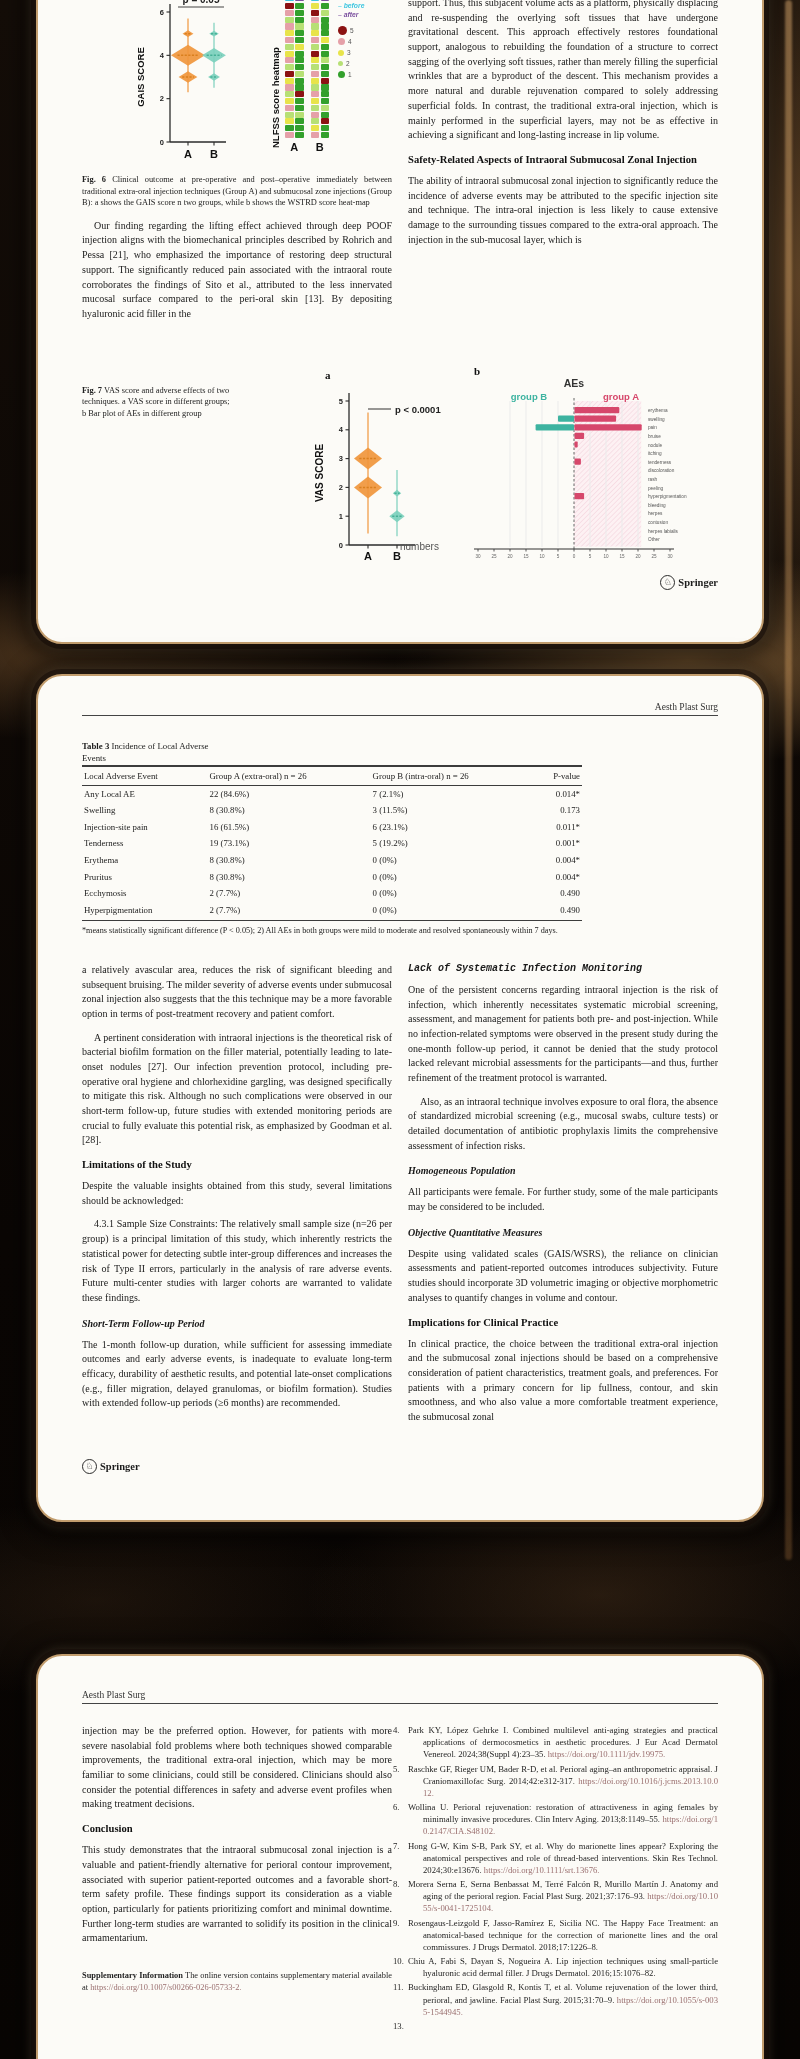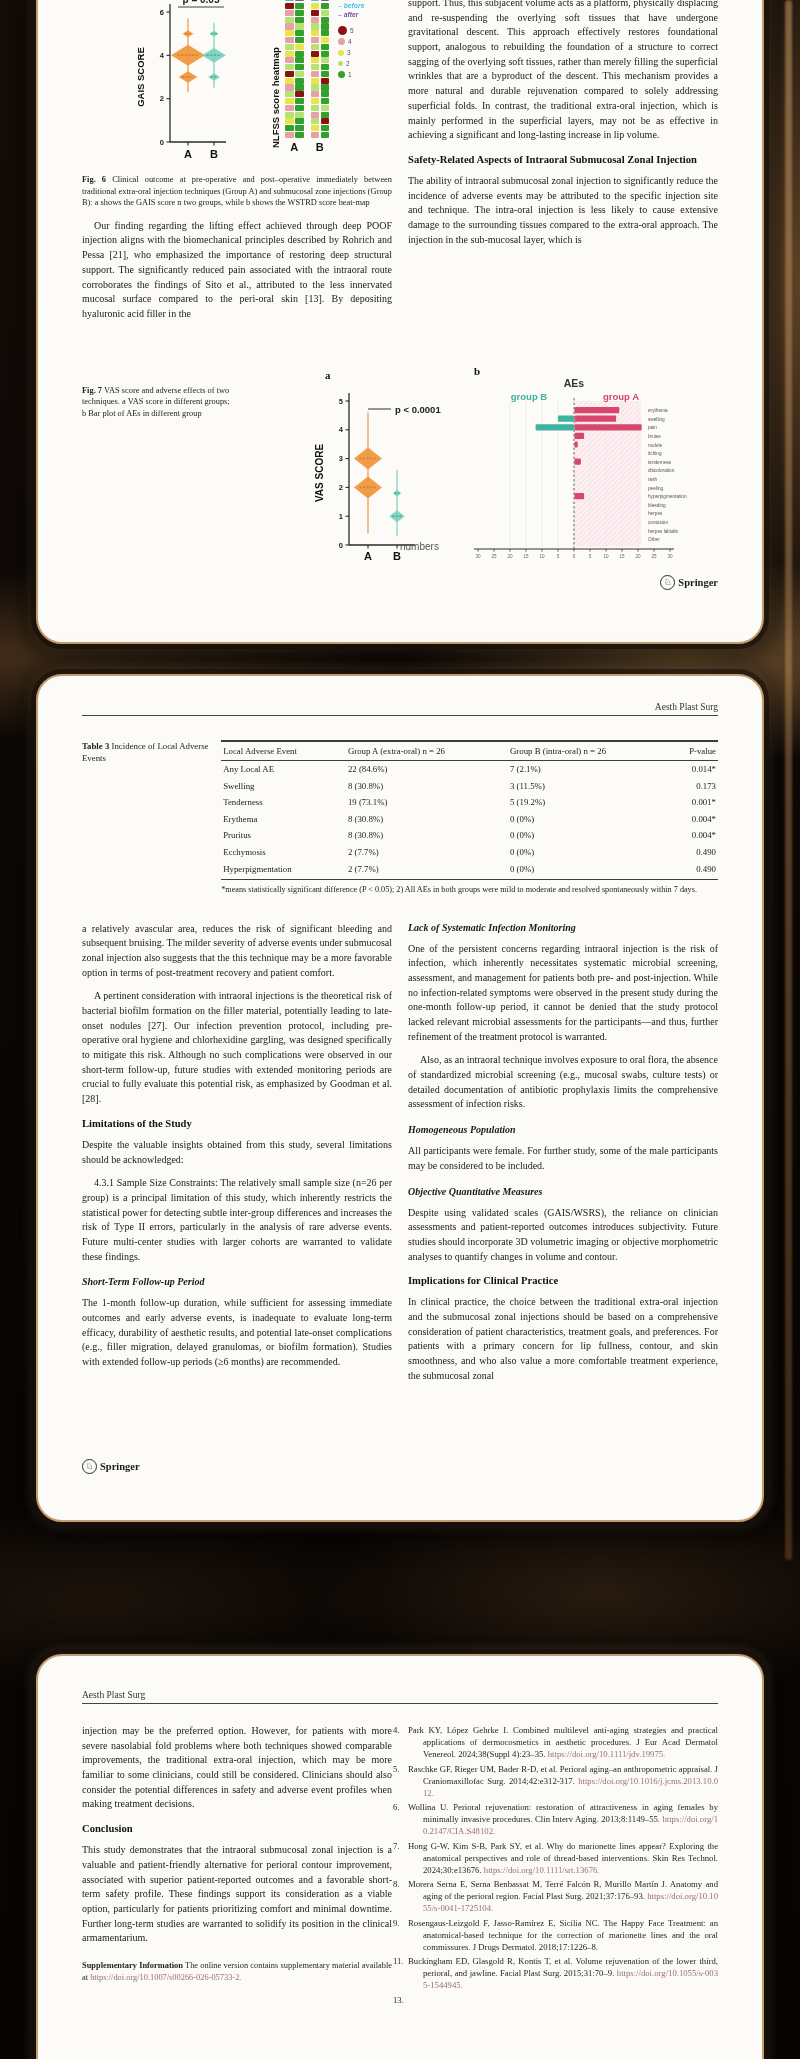--- a/index.html
+++ b/index.html
@@ -62,21 +62,21 @@
   .panel-marker{position:absolute;font:bold 11px "Liberation Serif",serif;color:#111;}
   .numbers-label{position:absolute;left:318px;top:196px;font:10px "Liberation Sans",sans-serif;color:#555;}
 
   .springer{position:absolute;display:flex;align-items:center;color:#1d1d1d;}
   .sp-mark{display:inline-flex;width:13px;height:13px;border:1.1px solid #2a2a2a;border-radius:50%;align-items:center;justify-content:center;font-size:9px;line-height:1;}
   .sp-word{font:bold 10.5px "Liberation Serif",serif;margin-left:3px;}
   #springer1{right:44px;bottom:52px;}
   #springer2{left:44px;bottom:46px;}
 
   
-  .table-block{display:flex;margin-top:24px;}
+  .table-block{display:flex;margin-top:24px;flex-direction:column;}
   .table-caption{width:140px;font:8.8px/1.4 "Liberation Serif",serif;color:#1c1c1c;padding-right:12px;box-sizing:border-box;}
   .t3{width:500px;}
   table{border-collapse:collapse;width:100%;font:8.8px/1.3 "Liberation Serif",serif;color:#1c1c1c;}
   table{border-top:2px solid #3c3c3c;}
   thead th{font-weight:normal;text-align:left;padding:4px 2px 3px;border-bottom:1.1px solid #3c3c3c;}
   tbody td{padding:2.6px 2px;}
   tbody tr:last-child td{padding-bottom:4px;}
   table{border-bottom:1.3px solid #3c3c3c;}
   th.pv,td.pv{text-align:right;}
   .footnote{font:8.2px/1.4 "Liberation Serif",serif;color:#222;margin-top:4px;text-align:justify;}
@@ -426,20 +426,26 @@
               <td>7 (2.1%)</td>
               <td class="pv">0.014*</td>
             </tr>
             <tr>
               <td>Swelling</td>
               <td>8 (30.8%)</td>
               <td>3 (11.5%)</td>
               <td class="pv">0.173</td>
             </tr>
             <tr>
+              <td>Injection-site pain</td>
+              <td>16 (61.5%)</td>
+              <td>6 (23.1%)</td>
+              <td class="pv">0.011*</td>
+            </tr>
+            <tr>
               <td>Tenderness</td>
               <td>19 (73.1%)</td>
               <td>5 (19.2%)</td>
               <td class="pv">0.001*</td>
             </tr>
             <tr>
               <td>Erythema</td>
               <td>8 (30.8%)</td>
               <td>0 (0%)</td>
               <td class="pv">0.004*</td>
@@ -472,21 +478,21 @@
     <div class="col">
       <p class="body-text">a relatively avascular area, reduces the risk of significant bleeding and subsequent bruising. The milder severity of adverse events under submucosal zonal injection also suggests that the this technique may be a more favorable option in terms of post-treatment recovery and patient comfort.</p>
       <p class="body-text ind">A pertinent consideration with intraoral injections is the theoretical risk of bacterial biofilm formation on the filler material, potentially leading to late-onset nodules [27]. Our infection prevention protocol, including pre-operative oral hygiene and chlorhexidine gargling, was designed specifically to mitigate this risk. Although no such complications were observed in our short-term follow-up, future studies with extended monitoring periods are crucial to fully evaluate this potential risk, as emphasized by Goodman et al. [28].</p>
       <h3 class="h2">Limitations of the Study</h3>
       <p class="body-text">Despite the valuable insights obtained from this study, several limitations should be acknowledged:</p>
       <p class="body-text ind">4.3.1 Sample Size Constraints: The relatively small sample size (n=26 per group) is a principal limitation of this study, which inherently restricts the statistical power for detecting subtle inter-group differences and increases the risk of Type II errors, particularly in the analysis of rare adverse events. Future multi-center studies with larger cohorts are warranted to validate these findings.</p>
       <h4 class="h3i">Short-Term Follow-up Period</h4>
       <p class="body-text">The 1-month follow-up duration, while sufficient for assessing immediate outcomes and early adverse events, is inadequate to evaluate long-term efficacy, durability of aesthetic results, and potential late-onset complications (e.g., filler migration, delayed granulomas, or biofilm formation). Studies with extended follow-up periods (≥6 months) are recommended.</p>
     </div>
     <div class="col">
-      <h4 class="h3i" style="margin-top:0;">Lack of Systematic Infection Monitoring</h4>
+      <h4 class="h3i" style="margin-top:0;font-family:Liberation Mono, monospace;">Lack of Systematic Infection Monitoring</h4>
       <p class="body-text">One of the persistent concerns regarding intraoral injection is the risk of infection, which inherently necessitates systematic microbial screening, assessment, and management for patients both pre- and post-injection. While no infection-related symptoms were observed in the present study during the one-month follow-up period, it cannot be denied that the study protocol lacked relevant microbial assessments for the participants—and thus, further refinement of the treatment protocol is warranted.</p>
       <p class="body-text ind">Also, as an intraoral technique involves exposure to oral flora, the absence of standardized microbial screening (e.g., mucosal swabs, culture tests) or detailed documentation of antibiotic prophylaxis limits the comprehensive assessment of infection risks.</p>
       <h4 class="h3i">Homogeneous Population</h4>
       <p class="body-text">All participants were female. For further study, some of the male participants may be considered to be included.</p>
       <h4 class="h3i">Objective Quantitative Measures</h4>
       <p class="body-text">Despite using validated scales (GAIS/WSRS), the reliance on clinician assessments and patient-reported outcomes introduces subjectivity. Future studies should incorporate 3D volumetric imaging or objective morphometric analyses to quantify changes in volume and contour.</p>
       <h3 class="h2">Implications for Clinical Practice</h3>
       <p class="body-text">In clinical practice, the choice between the traditional extra-oral injection and the submucosal zonal injections should be based on a comprehensive consideration of patient characteristics, treatment goals, and preferences. For patients with a primary concern for lip fullness, contour, and skin smoothness, and who also value a more comfortable treatment experience, the submucosal zonal</p>
     </div>
   </div>
@@ -499,32 +505,33 @@
 
 <div class="page" id="page3">
   <div class="journal-head">Aesth Plast Surg</div>
   <hr class="head-rule">
 
   <div class="two-col" style="margin-top:20px;">
     <div class="col">
       <p class="body-text">injection may be the preferred option. However, for patients with more severe nasolabial fold problems where both techniques showed comparable improvements, the traditional extra-oral injection, which may be more familiar to some clinicians, could still be considered. Clinicians should also consider the potential differences in safety and adverse event profiles when making treatment decisions.</p>
       <h3 class="h2" style="">Conclusion</h3>
       <p class="body-text">This study demonstrates that the intraoral submucosal zonal injection is a valuable and patient-friendly alternative for perioral contour improvement, associated with superior patient-reported outcomes and a favorable short-term safety profile. These findings support its consideration as a viable option, particularly for patients prioritizing comfort and minimal downtime. Further long-term studies are warranted to solidify its position in the clinical armamentarium.</p>
-      <p class="small-note" style="margin-top:14px;">
+      <p class="small-note" style="margin-top:24px;">
         <span class="note-label">Supplementary Information</span>
         <span>The online version contains supplementary material available at</span>
         <a class="link" href="#">https://doi.org/10.1007/s00266-026-05733-2.</a>
       </p>
     </div>
     <div class="col">
       <div class="refs" id="refs-list">
           <div class="ref-item"><span class="ref-num">4. </span><span>Park KY, López Gehrke I. Combined multilevel anti-aging strategies and practical applications of dermocosmetics in aesthetic procedures. J Eur Acad Dermatol Venereol. 2024;38(Suppl 4):23–35. </span><a class="link" href="#">https://doi.org/10.1111/jdv.19975.</a></div>
           <div class="ref-item"><span class="ref-num">5. </span><span>Raschke GF, Rieger UM, Bader R-D, et al. Perioral aging–an anthropometric appraisal. J Craniomaxillofac Surg. 2014;42:e312-317. </span><a class="link" href="#">https://doi.org/10.1016/j.jcms.2013.10.012.</a></div>
           <div class="ref-item"><span class="ref-num">6. </span><span>Wollina U. Perioral rejuvenation: restoration of attractiveness in aging females by minimally invasive procedures. Clin Interv Aging. 2013;8:1149–55. </span><a class="link" href="#">https://doi.org/10.2147/CIA.S48102.</a></div>
           <div class="ref-item"><span class="ref-num">7. </span><span>Hong G-W, Kim S-B, Park SY, et al. Why do marionette lines appear? Exploring the anatomical perspectives and role of thread-based interventions. Skin Res Technol. 2024;30:e13676. </span><a class="link" href="#">https://doi.org/10.1111/srt.13676.</a></div>
           <div class="ref-item"><span class="ref-num">8. </span><span>Morera Serna E, Serna Benbassat M, Terré Falcón R, Murillo Martín J. Anatomy and aging of the perioral region. Facial Plast Surg. 2021;37:176–93. </span><a class="link" href="#">https://doi.org/10.1055/s-0041-1725104.</a></div>
           <div class="ref-item"><span class="ref-num">9. </span><span>Rosengaus-Leizgold F, Jasso-Ramírez E, Sicilia NC. The Happy Face Treatment: an anatomical-based technique for the correction of marionette lines and the oral commissures. J Drugs Dermatol. 2018;17:1226–8.</span></div>
+          <div class="ref-item"><span class="ref-num">10. </span><span>Chiu A, Fabi S, Dayan S, Nogueira A. Lip injection techniques using small-particle hyaluronic acid dermal filler. J Drugs Dermatol. 2016;15:1076–82.</span></div>
           <div class="ref-item"><span class="ref-num">11. </span><span>Buckingham ED, Glasgold R, Kontis T, et al. Volume rejuvenation of the lower third, perioral, and jawline. Facial Plast Surg. 2015;31:70–9. </span><a class="link" href="#">https://doi.org/10.1055/s-0035-1544945.</a></div>
           <div class="ref-item"><span class="ref-num">13. </span></div>
         </div>
     </div>
   </div>
 </div>
 
 </body></html>

